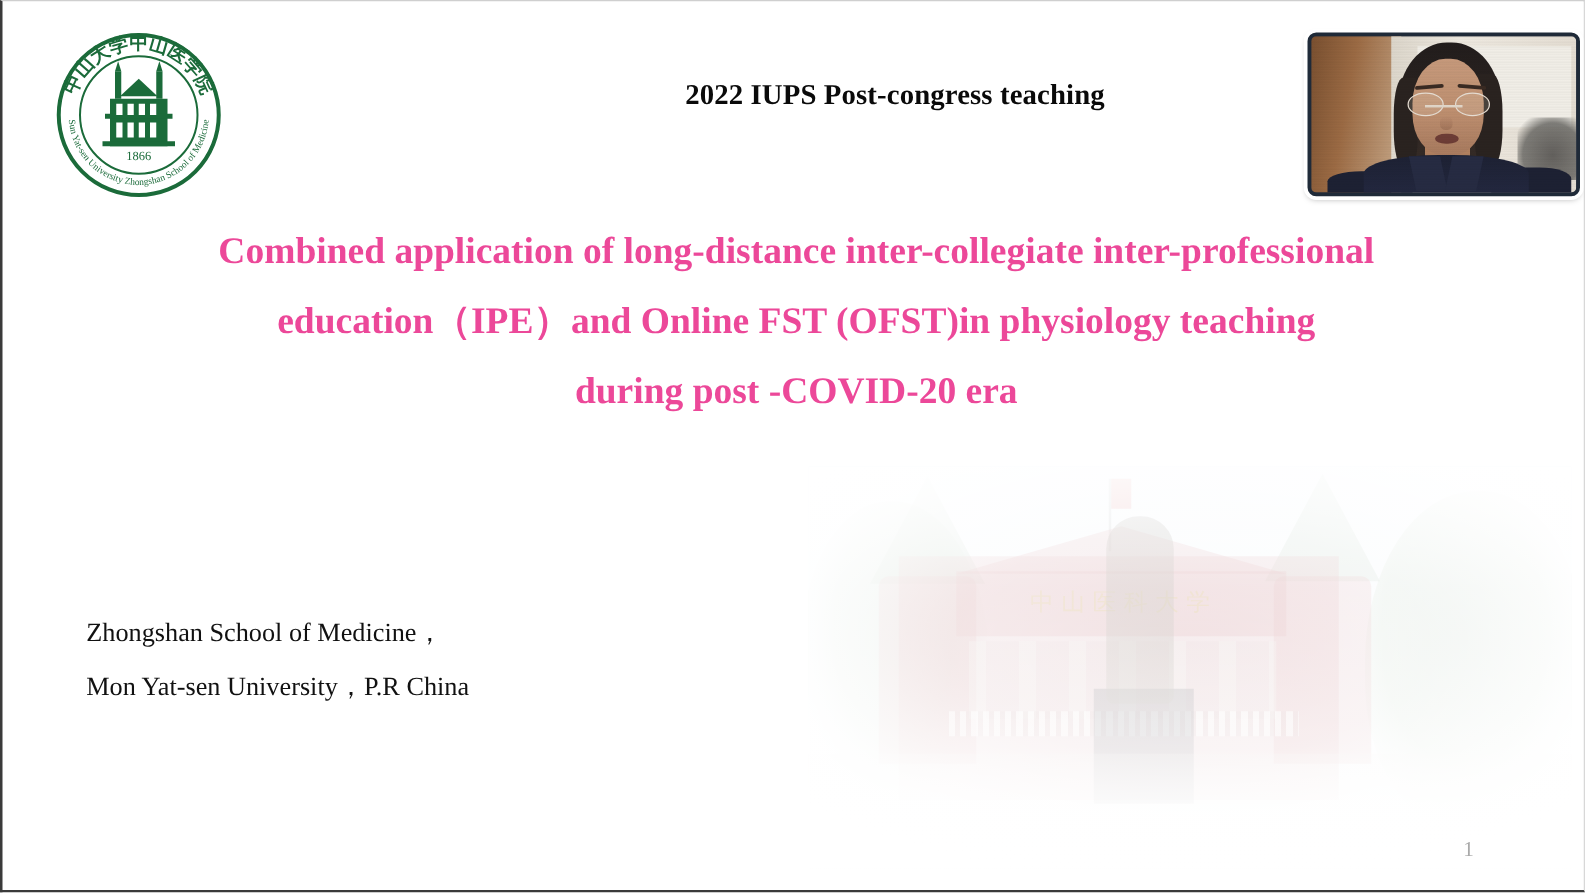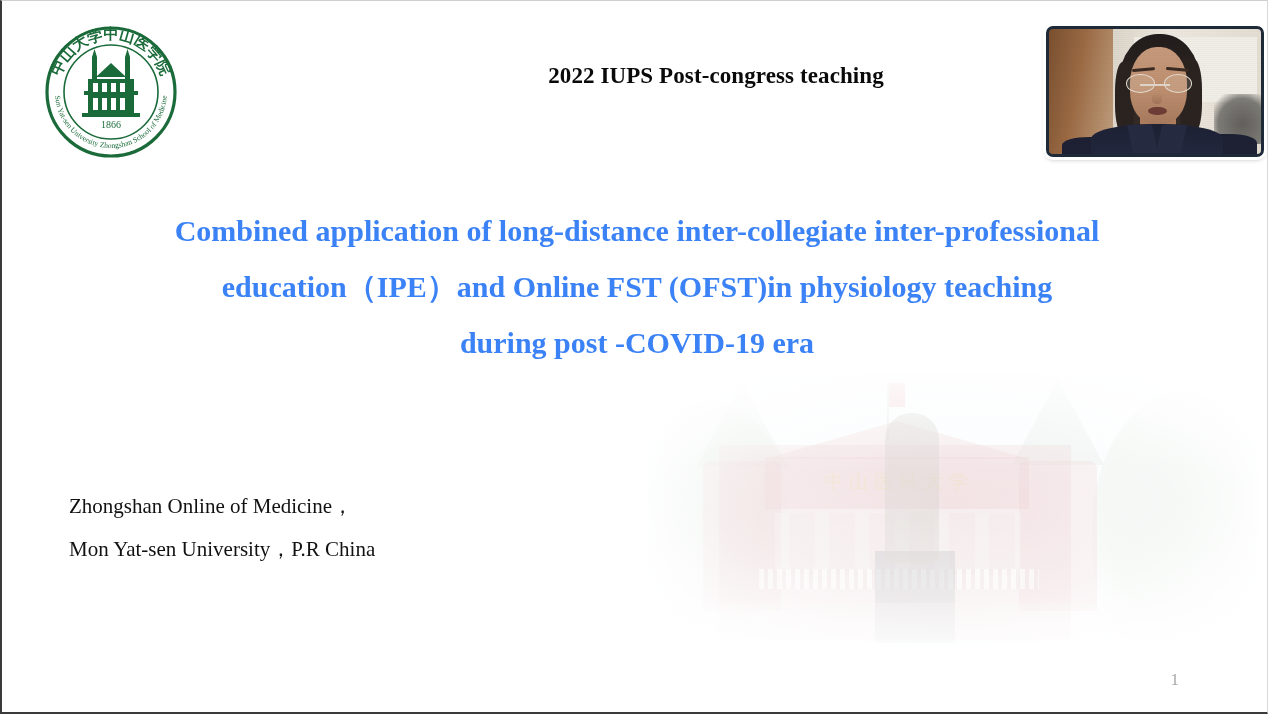--- a/index.html
+++ b/index.html
@@ -156,26 +156,26 @@
     font-weight: bold;
     color: #0a0a0a;
     letter-spacing: 0.1px;
     white-space: nowrap;
   }
   #slide-header .hdr-text { padding-left: 160px; }
 
   
   #slide-title {
     position: absolute;
-    left: 96px; top: 202px;
+    left: 96px; top: 172px;
     width: 1078px;
     text-align: center;
     font-size: 30px;
     font-weight: bold;
-    color: #3b82f6;
+    color: #ec4899;
     line-height: 56px;
   }
   #slide-title .tl { display: block; white-space: nowrap; }
 
   
   #author-block {
     position: absolute;
     left: 67px; top: 484px;
     font-size: 21px;
     color: #111111;
@@ -366,25 +366,25 @@
     </svg>
   </div>
 
   <div id="slide-header">
     <span class="hdr-text">2022 IUPS Post-congress teaching</span>
   </div>
 
   <div id="slide-title">
     <span class="tl">Combined application of long-distance inter-collegiate inter-professional</span>
     <span class="tl">education（IPE）and Online FST (OFST)in physiology teaching</span>
-    <span class="tl">during post -COVID-19 era</span>
+    <span class="tl">during post -COVID-20 era</span>
   </div>
 
   <div id="author-block">
-    <span class="al">Zhongshan Online of Medicine，</span>
+    <span class="al">Zhongshan School of Medicine，</span>
     <span class="al">Mon Yat-sen University，P.R China</span>
   </div>
 
   <div id="page-number">1</div>
 
   <div id="webcam-overlay">
     <div id="webcam-video">
       <div class="wc-wall-l"></div>
       <div class="wc-wall-r"></div>
       <div class="wc-board"></div>

